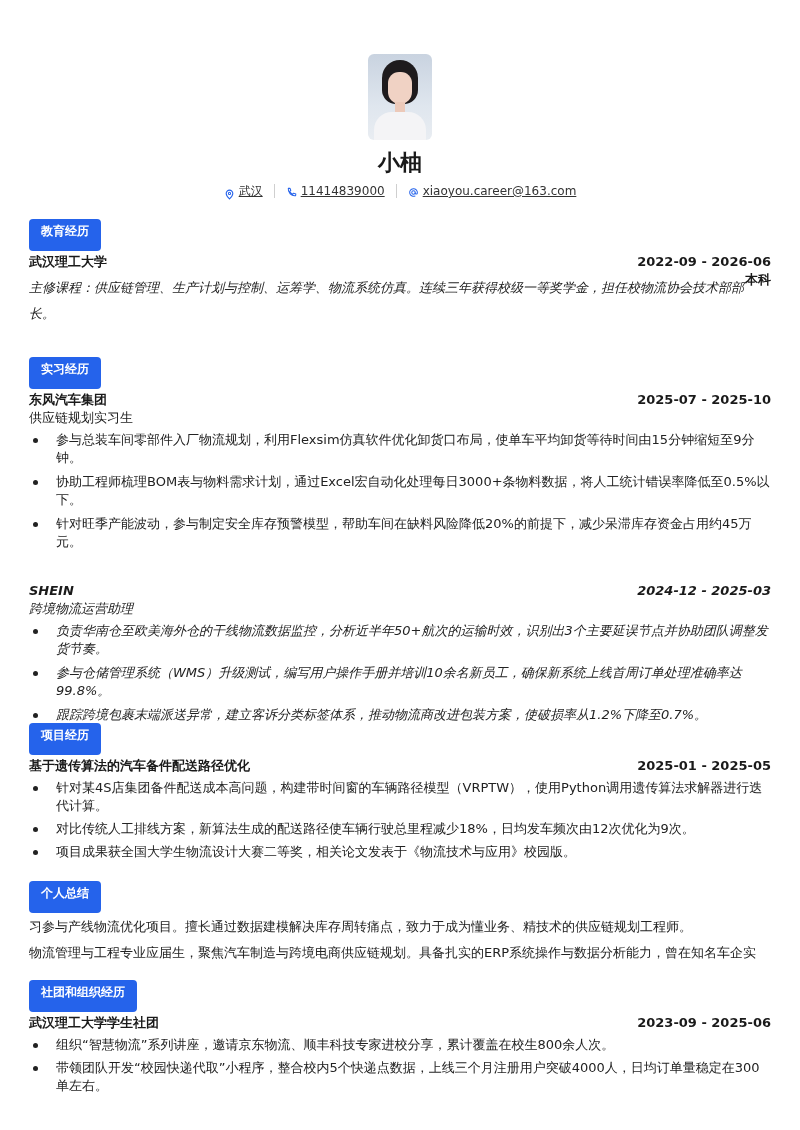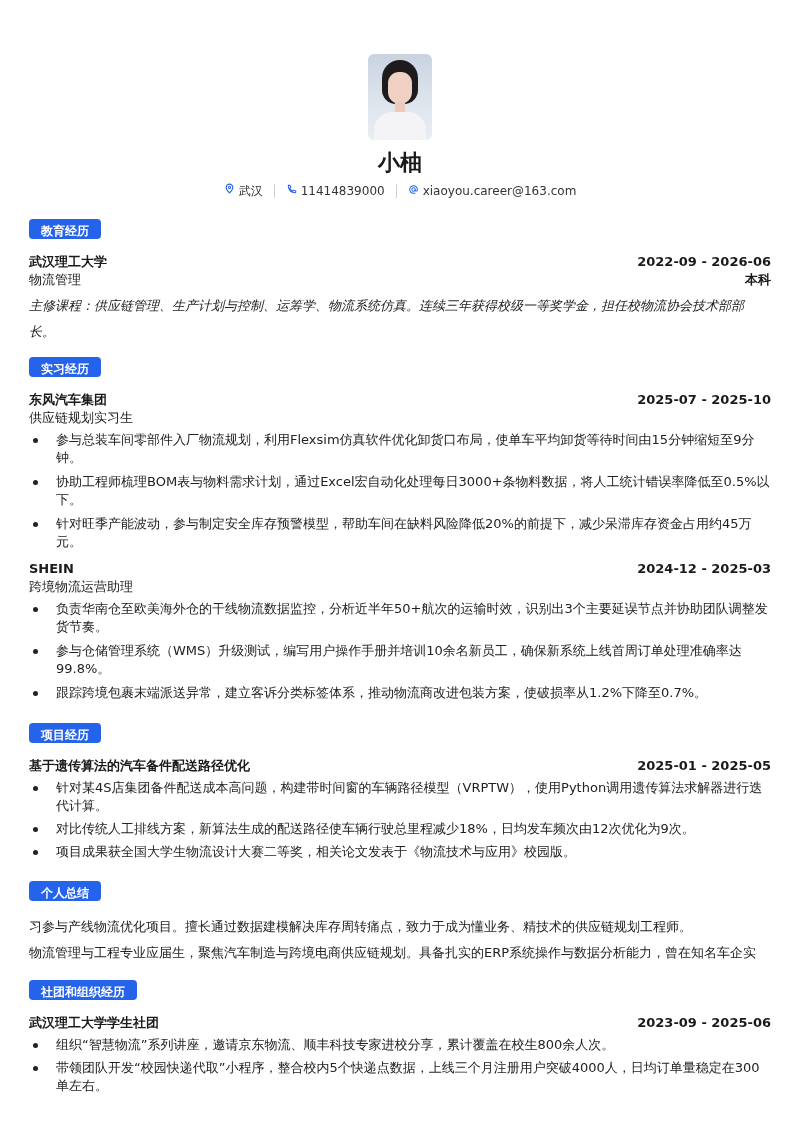--- a/index.html
+++ b/index.html
@@ -16,26 +16,26 @@
       width: 64px; height: 86px; margin: 0 auto; border-radius: 6px;
       background: linear-gradient(180deg, #c9d3e0 0%, #dfe6ee 60%, #e9edf2 100%);
       position: relative; overflow: hidden;
     }
     .avatar .hair { position: absolute; left: 14px; top: 6px; width: 36px; height: 44px; background: #1e1b1d; border-radius: 18px 18px 14px 14px; }
     .avatar .face { position: absolute; left: 20px; top: 18px; width: 24px; height: 32px; background: #f0d2c4; border-radius: 12px 12px 13px 13px; }
     .avatar .neck { position: absolute; left: 27px; top: 48px; width: 10px; height: 12px; background: #ecc9b9; }
     .avatar .suit { position: absolute; left: 6px; top: 58px; width: 52px; height: 40px; background: #f4f4f6; border-radius: 18px 18px 0 0; }
     .name { font-size: 22px; font-weight: bold; margin-top: 8px; line-height: 30px; color: #1a1a1a; }
     .contact { margin-top: 4px; font-size: 12px; color: #333; display: flex; justify-content: center; align-items: center; height: 18px; }
-    .contact .item { display: inline-flex; align-items: flex-start; gap: 4px; }
+    .contact .item { display: inline-flex; align-items: flex-end; gap: 4px; text-decoration: underline; }
     .contact .sep { width: 1px; height: 14px; background: #cfcfcf; margin: 0 11px; }
     .contact svg { width: 11px; height: 11px; }
 
     .section-badge {
-      position: absolute; left: 29px; height: 20px; padding: 0 12px;
+      position: absolute; left: 29px; height: 32px; padding: 0 12px;
       background: #2563eb; color: #fff; font-size: 12px; font-weight: bold;
       border-radius: 4px; line-height: 24px;
     }
     .row { position: absolute; left: 29px; width: 742px; font-size: 13px; line-height: 18px; }
     .title { font-weight: bold; }
     .right { position: absolute; right: 0; top: 0; font-weight: bold; }
     .right.normal { font-weight: bold; }
     .para { font-size: 13px; line-height: 26px; color: #222; }
     ul.bullets { list-style: none; }
     ul.bullets li { position: relative; padding-left: 27px; font-size: 13px; line-height: 18px; color: #222; }
@@ -79,21 +79,20 @@
           </svg>
         <span>xiaoyou.career@163.com</span>
       </span>
     </div>
   </div>
 
   <div class="section-badge" style="top:219px;">教育经历</div>
   <div class="row" style="top:253px;">
     <div class="title">武汉理工大学</div>
     <div class="right">2022-09 - 2026-06</div>
-    <div>物流管理</div>
     <div class="right normal" style="top:18px;">本科</div>
     <div class="para" style="margin-top:4px;font-style:italic;">
       <div>主修课程：供应链管理、生产计划与控制、运筹学、物流系统仿真。连续三年获得校级一等奖学金，担任校物流协会技术部部</div>
       <div>长。</div>
     </div>
   </div>
 
   <div class="section-badge" style="top:357px;">实习经历</div>
 
   <div class="row" style="top:391px;">
@@ -109,21 +108,21 @@
           <div>协助工程师梳理BOM表与物料需求计划，通过Excel宏自动化处理每日3000+条物料数据，将人工统计错误率降低至0.5%以</div>
           <div>下。</div>
         </li>
       <li>
           <div>针对旺季产能波动，参与制定安全库存预警模型，帮助车间在缺料风险降低20%的前提下，减少呆滞库存资金占用约45万</div>
           <div>元。</div>
         </li>
     </ul>
   </div>
 
-  <div class="row" style="top:560px;">
+  <div class="row" style="top:582px;font-style:italic;">
     <div class="title">SHEIN</div>
     <div class="right">2024-12 - 2025-03</div>
     <div>跨境物流运营助理</div>
     <ul class="bullets" style="margin-top:4px;">
       <li style="margin-bottom:6px;">
           <div>负责华南仓至欧美海外仓的干线物流数据监控，分析近半年50+航次的运输时效，识别出3个主要延误节点并协助团队调整发</div>
           <div>货节奏。</div>
         </li>
       <li style="margin-bottom:6px;">
           <div>参与仓储管理系统（WMS）升级测试，编写用户操作手册并培训10余名新员工，确保新系统上线首周订单处理准确率达</div>

